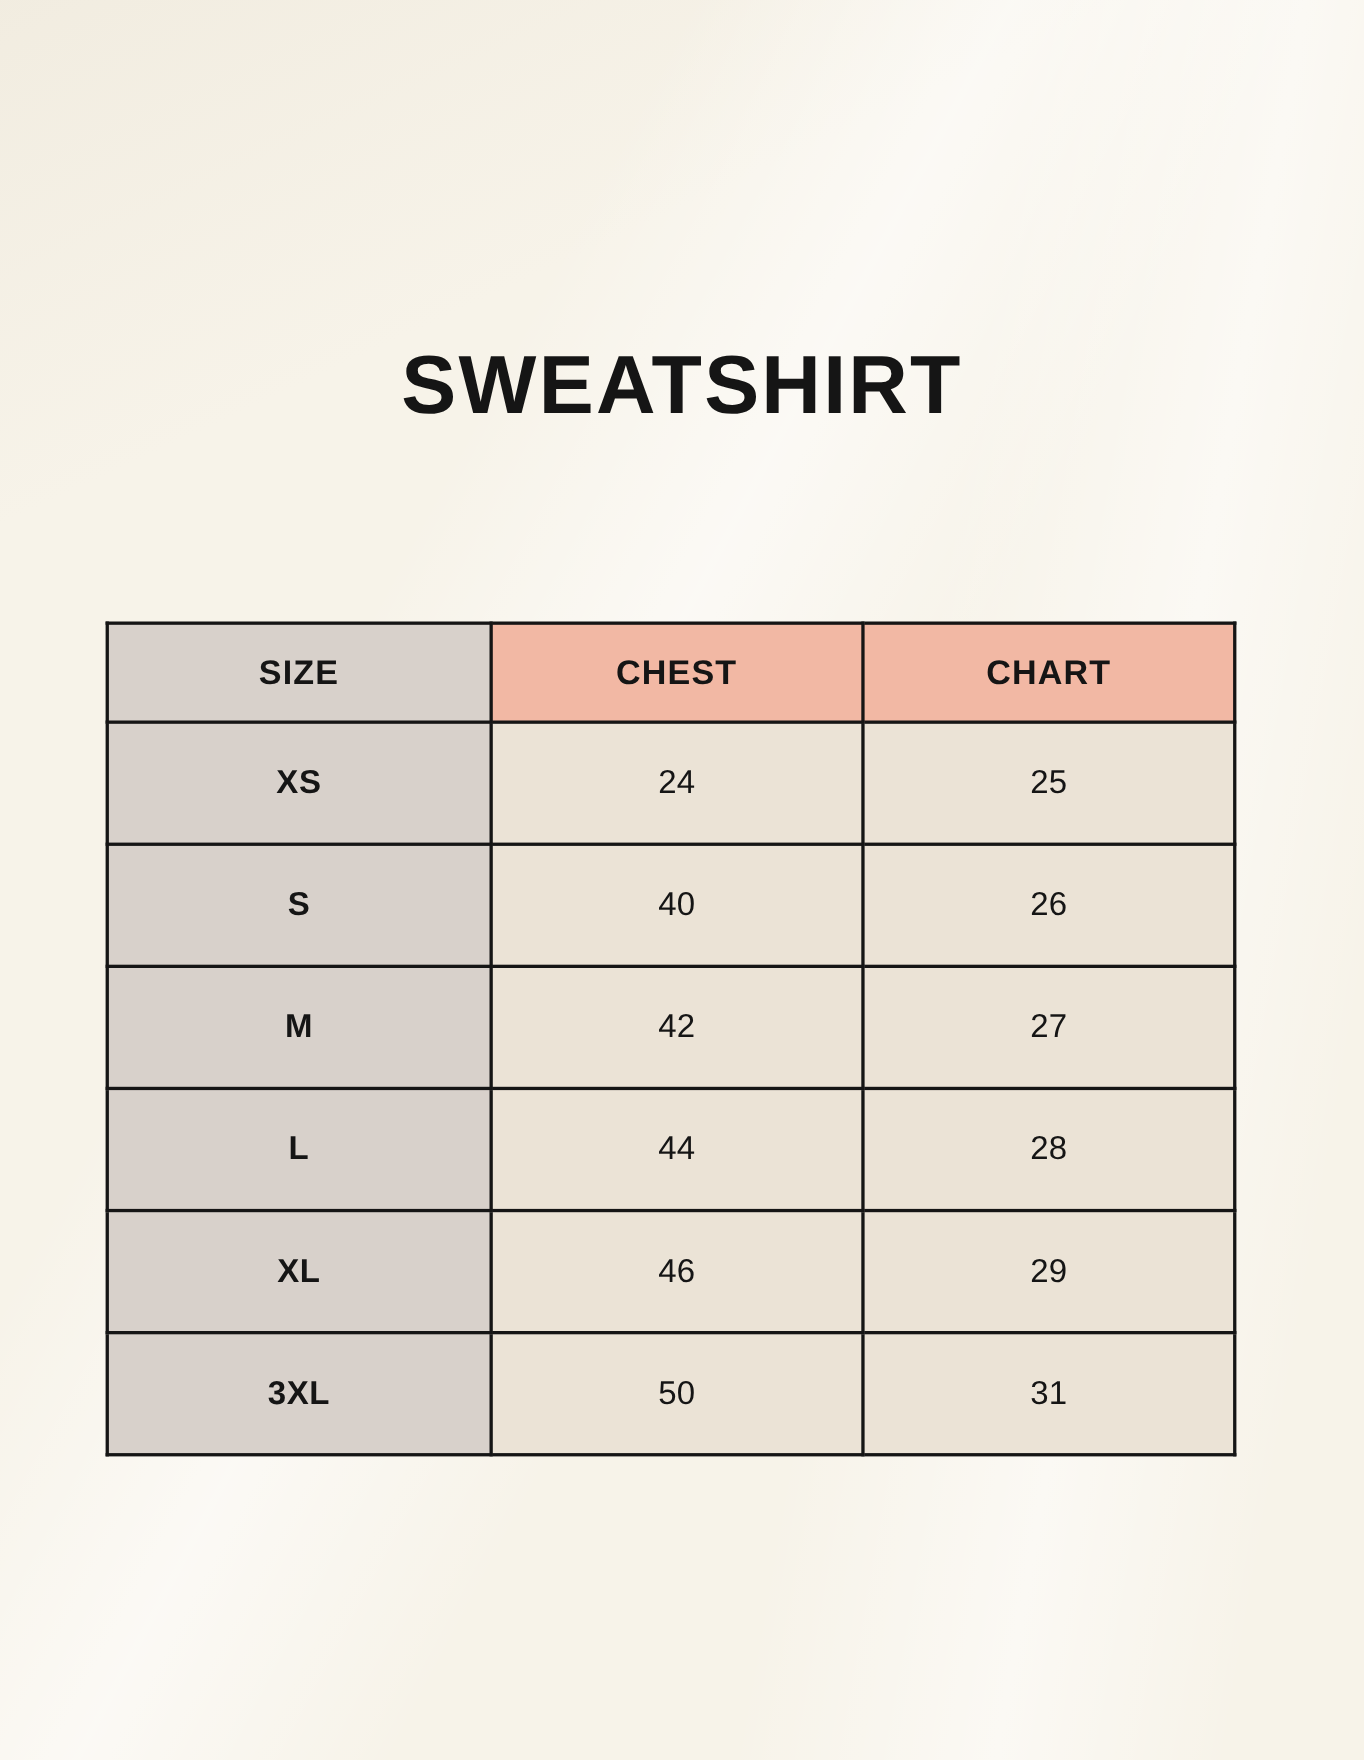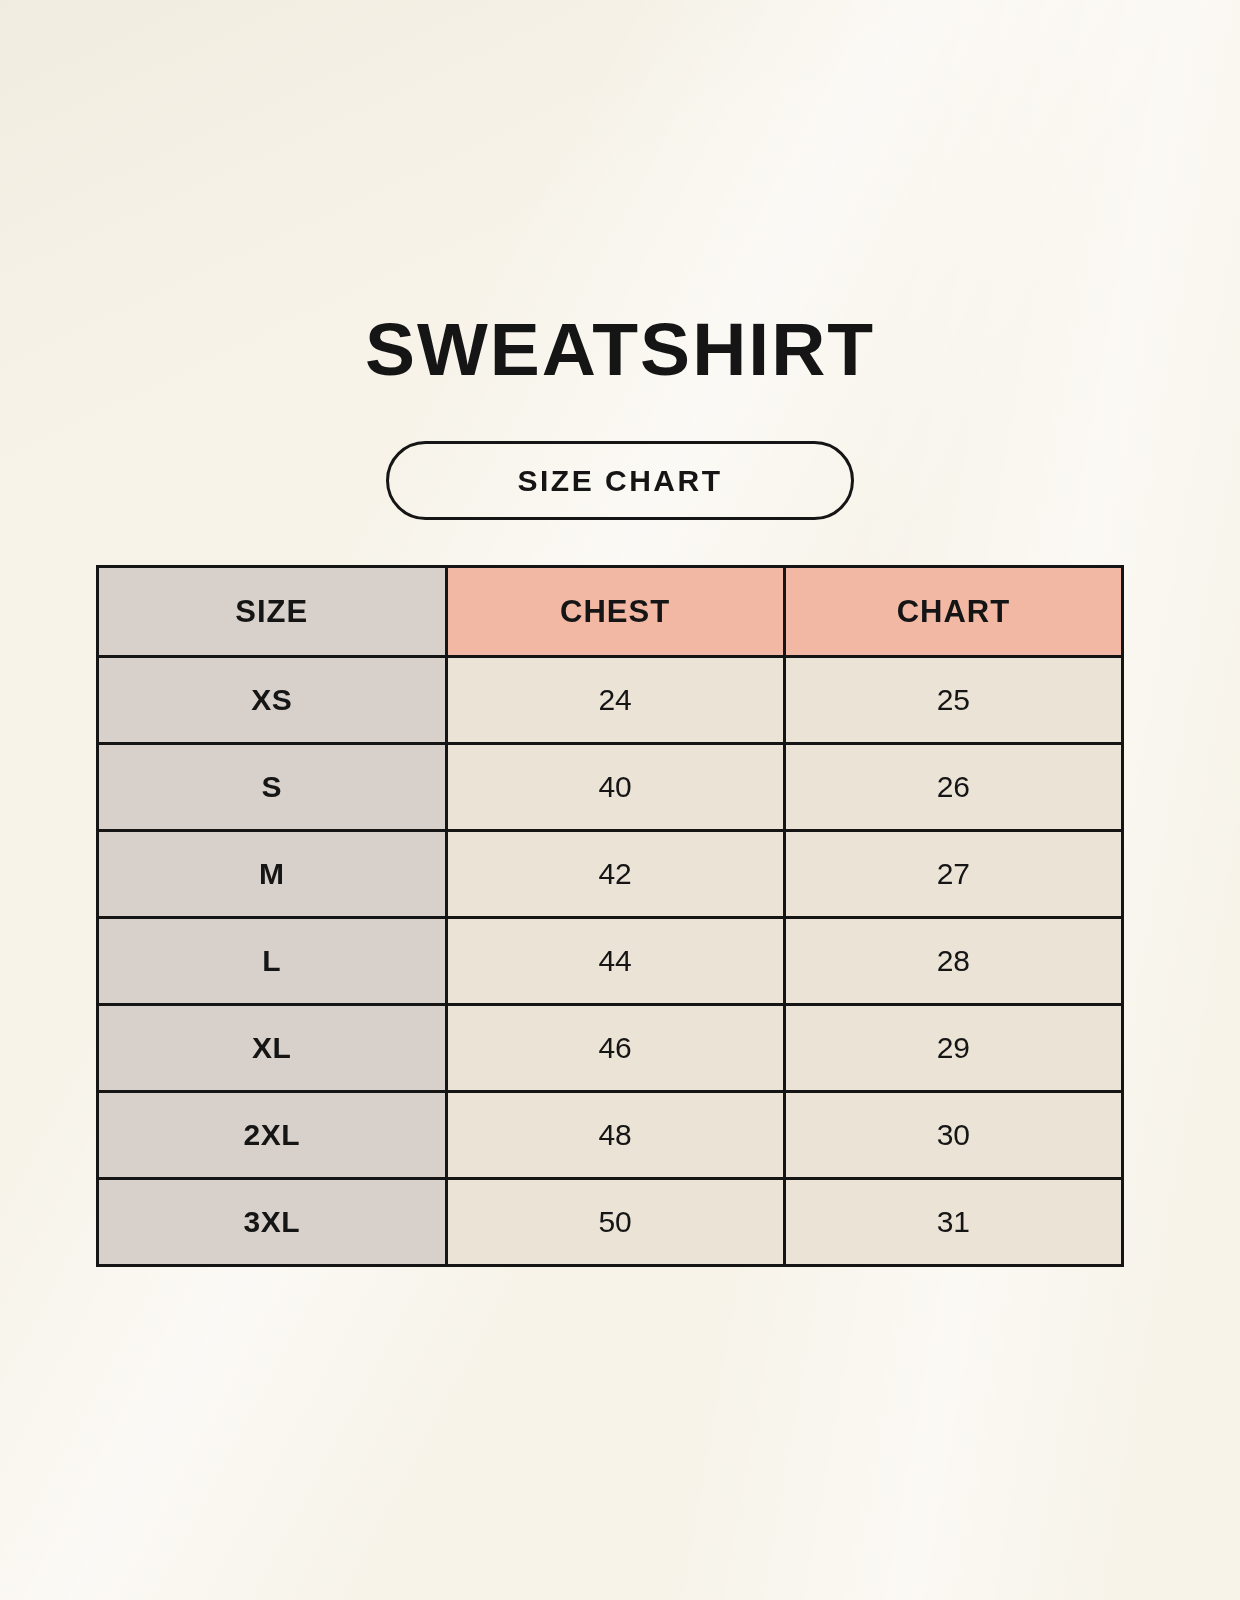--- a/index.html
+++ b/index.html
@@ -74,21 +74,21 @@
     text-align: center;
     vertical-align: middle;
   }
   table.size-table th {
     height: 90px;
     font-size: 31px;
     font-weight: 700;
     letter-spacing: 1px;
   }
   table.size-table td {
-    height: 87px;
+    height: 111px;
     font-size: 30px;
   }
   th.col-size   { background: var(--header-size-bg); width: 34%; }
   th.col-chest  { background: var(--header-measure-bg); width: 33%; }
   th.col-length { background: var(--header-measure-bg); width: 33%; }
   td.size-cell  { background: var(--row-size-bg); font-weight: 700; letter-spacing: 0.5px; }
   td.value-cell { background: var(--row-value-bg); font-weight: 400; }
   .footnote {
     position: absolute;
     top: 1268px;
@@ -100,23 +100,20 @@
     letter-spacing: 0.3px;
   }
 </style>
 </head>
 <body>
 
 <div class="page">
 
   <h1 class="page-title">SWEATSHIRT</h1>
 
-  <div class="size-chart-pill">
-    <span>SIZE CHART</span>
-  </div>
 
   <table class="size-table">
     <thead>
       <tr>
         <th class="col-size">SIZE</th>
         <th class="col-chest">CHEST</th>
         <th class="col-length">CHART</th>
       </tr>
     </thead>
     <tbody>
@@ -139,25 +136,20 @@
         <td class="size-cell">L</td>
         <td class="value-cell">44</td>
         <td class="value-cell">28</td>
       </tr>
       <tr>
         <td class="size-cell">XL</td>
         <td class="value-cell">46</td>
         <td class="value-cell">29</td>
       </tr>
       <tr>
-        <td class="size-cell">2XL</td>
-        <td class="value-cell">48</td>
-        <td class="value-cell">30</td>
-      </tr>
-      <tr>
         <td class="size-cell">3XL</td>
         <td class="value-cell">50</td>
         <td class="value-cell">31</td>
       </tr>
     </tbody>
   </table>
 
 
 </div>
 

